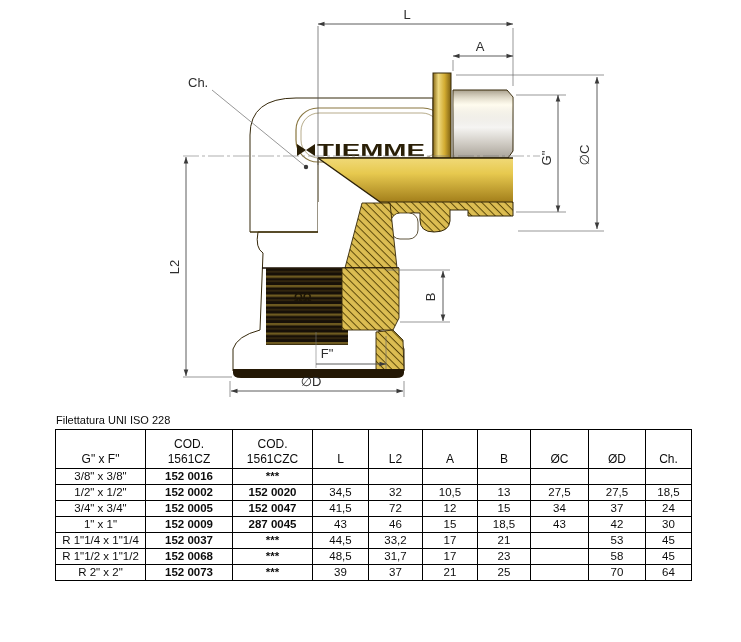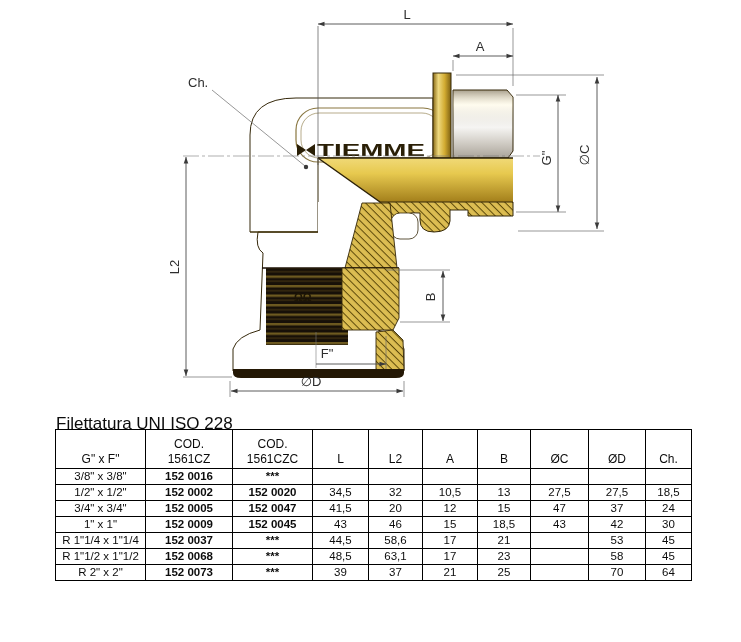--- a/index.html
+++ b/index.html
@@ -1,19 +1,19 @@
 <!DOCTYPE html>
 <html><head>
 <meta charset="utf-8">
 <style>
   html,body{margin:0;padding:0;background:#fff;}
   #canvas{position:relative;width:741px;height:642px;background:#fff;overflow:hidden;
           font-family:"Liberation Sans",sans-serif;color:#111;}
   #dwg{position:absolute;left:0;top:0;}
-  #tbl-caption{position:absolute;left:56px;top:414px;font-size:17px;color:#0c0c0c;}
+  #tbl-caption{position:absolute;left:56px;top:414px;font-size:11px;color:#0c0c0c;}
   #spec-table{position:absolute;left:55px;top:429px;border-collapse:collapse;table-layout:fixed;
               width:636px;font-size:11.5px;color:#0c0c0c;}
   #spec-table td,#spec-table th{border:1px solid #000;text-align:center;padding:0 1px;
               overflow:hidden;white-space:nowrap;font-weight:normal;}
   #spec-table thead th{height:37px;vertical-align:bottom;padding-bottom:1px;font-size:12px;line-height:1.25;margin-top:41px;}
   #spec-table tbody td{height:15px;line-height:15px;}
   #spec-table tbody td:nth-child(2),#spec-table tbody td:nth-child(3){font-weight:bold;}
   text.dim{font-size:13px;fill:#2e2e2e;font-family:"Liberation Sans",sans-serif;}
   .dl{stroke:#4a4a4a;stroke-width:0.9;fill:none;}
   .ext{stroke:#6a6a6a;stroke-width:0.7;fill:none;}
@@ -243,57 +243,57 @@
       <td>13</td>
       <td>27,5</td>
       <td>27,5</td>
       <td>18,5</td>
     </tr>
     <tr>
       <td>3/4" x 3/4"</td>
       <td>152 0005</td>
       <td>152 0047</td>
       <td>41,5</td>
-      <td>20</td>
+      <td>72</td>
       <td>12</td>
       <td>15</td>
-      <td>47</td>
+      <td>34</td>
       <td>37</td>
       <td>24</td>
     </tr>
     <tr>
       <td>1" x 1"</td>
       <td>152 0009</td>
-      <td>152 0045</td>
+      <td>287 0045</td>
       <td>43</td>
       <td>46</td>
       <td>15</td>
       <td>18,5</td>
       <td>43</td>
       <td>42</td>
       <td>30</td>
     </tr>
     <tr>
       <td>R 1"1/4 x 1"1/4</td>
       <td>152 0037</td>
       <td>***</td>
       <td>44,5</td>
-      <td>58,6</td>
+      <td>33,2</td>
       <td>17</td>
       <td>21</td>
       <td></td>
       <td>53</td>
       <td>45</td>
     </tr>
     <tr>
       <td>R 1"1/2 x 1"1/2</td>
       <td>152 0068</td>
       <td>***</td>
       <td>48,5</td>
-      <td>63,1</td>
+      <td>31,7</td>
       <td>17</td>
       <td>23</td>
       <td></td>
       <td>58</td>
       <td>45</td>
     </tr>
     <tr>
       <td>R 2" x 2"</td>
       <td>152 0073</td>
       <td>***</td>

